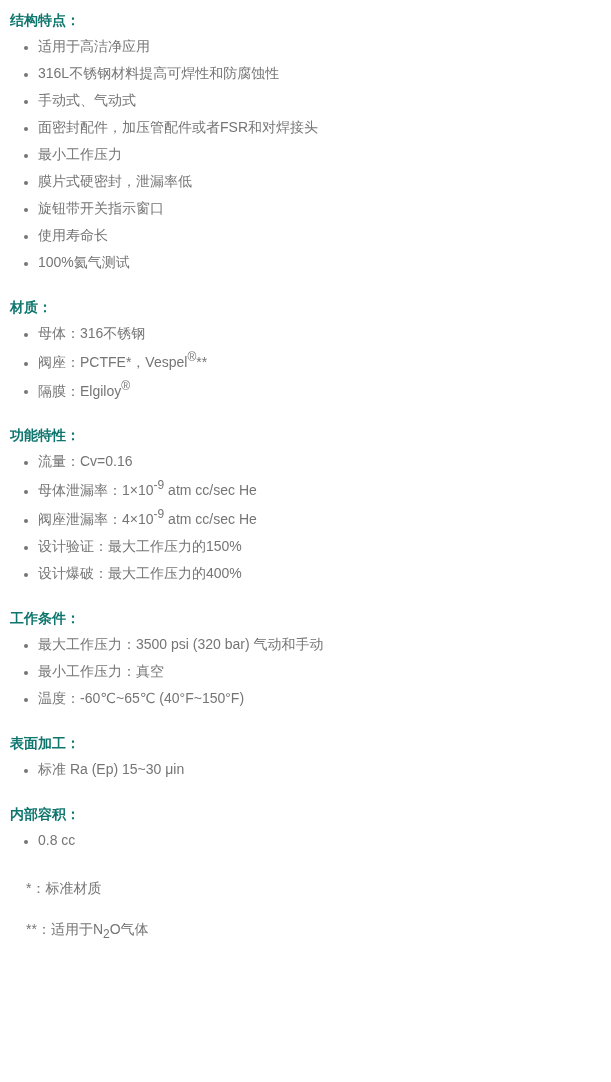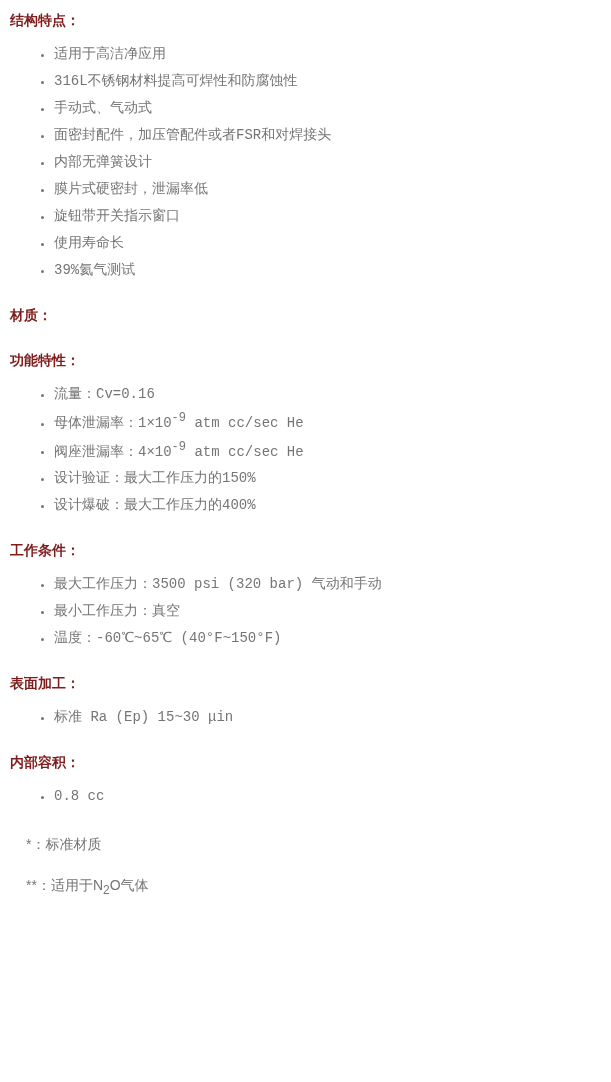--- a/index.html
+++ b/index.html
@@ -14,32 +14,31 @@
     width: 611px;
   }
   .doc {
     box-sizing: border-box;
     width: 611px;
     padding: 6px 20px 24px 10px;
   }
   .section-heading {
     font-size: 14px;
     font-weight: bold;
-    color: #7f1d1d;
+    color: #0f766e;
     margin: 27px 0 8px 0;
     line-height: 18px;
   }
   .section:first-child .section-heading {
     margin-top: 5px;
   }
   ul.spec-list {
     list-style: disc;
-    margin: 16px;
+    margin: 0;
     padding: 0 0 0 28px;
-    font-family: Liberation Mono, monospace;
   }
   ul.spec-list li {
     margin: 0 0 9px 0;
     line-height: 18px;
   }
   ul.spec-list li::marker {
     color: #757575;
     font-size: 12px;
   }
   sup {
@@ -63,30 +62,35 @@
 
 <div class="doc">
 
   <div class="section">
     <div class="section-heading">结构特点：</div>
     <ul class="spec-list">
       <li><span>适用于高洁净应用</span></li>
       <li><span>316L不锈钢材料提高可焊性和防腐蚀性</span></li>
       <li><span>手动式、气动式</span></li>
       <li><span>面密封配件，加压管配件或者FSR和对焊接头</span></li>
-      <li><span>内部无弹簧设计</span></li>
+      <li><span>最小工作压力</span></li>
       <li><span>膜片式硬密封，泄漏率低</span></li>
       <li><span>旋钮带开关指示窗口</span></li>
       <li><span>使用寿命长</span></li>
-      <li><span>39%氦气测试</span></li>
+      <li><span>100%氦气测试</span></li>
     </ul>
   </div>
 
   <div class="section">
     <div class="section-heading">材质：</div>
+    <ul class="spec-list">
+      <li><span>母体：316不锈钢</span></li>
+      <li><span>阀座：PCTFE*，Vespel</span><sup>®</sup><span>**</span></li>
+      <li><span>隔膜：Elgiloy</span><sup>®</sup></li>
+    </ul>
   </div>
 
   <div class="section">
     <div class="section-heading">功能特性：</div>
     <ul class="spec-list">
       <li><span>流量：Cv=0.16</span></li>
       <li><span>母体泄漏率：1×10</span><sup>-9</sup><span> atm cc/sec He</span></li>
       <li><span>阀座泄漏率：4×10</span><sup>-9</sup><span> atm cc/sec He</span></li>
       <li><span>设计验证：最大工作压力的150%</span></li>
       <li><span>设计爆破：最大工作压力的400%</span></li>

